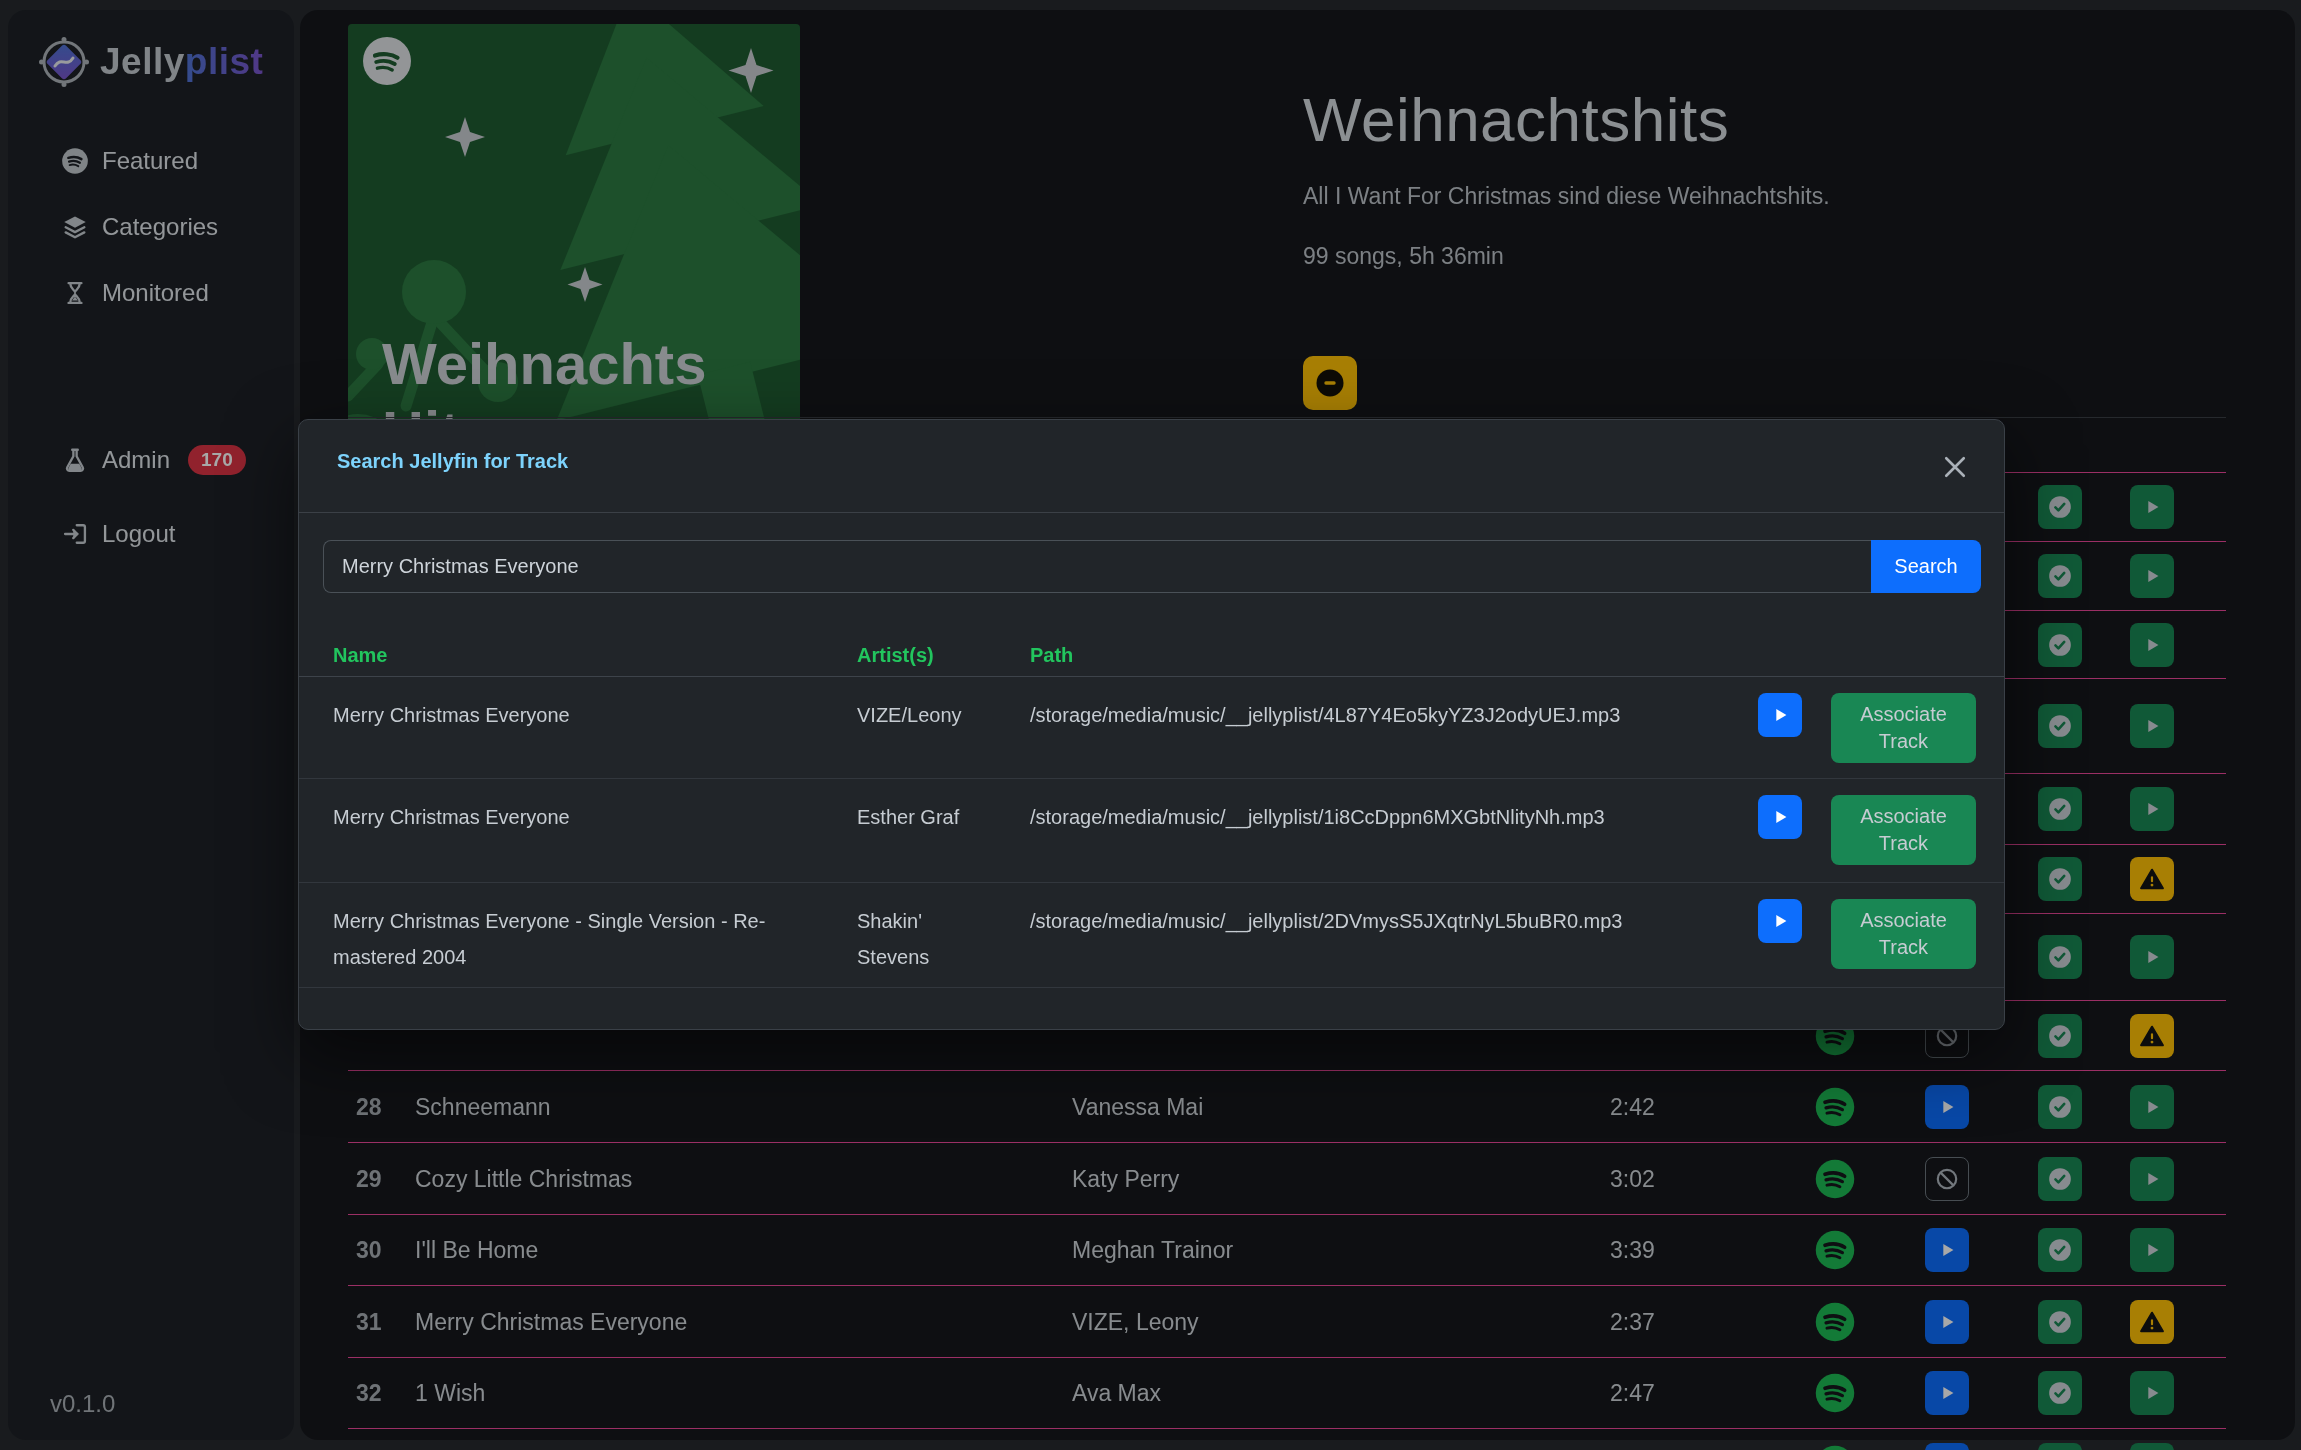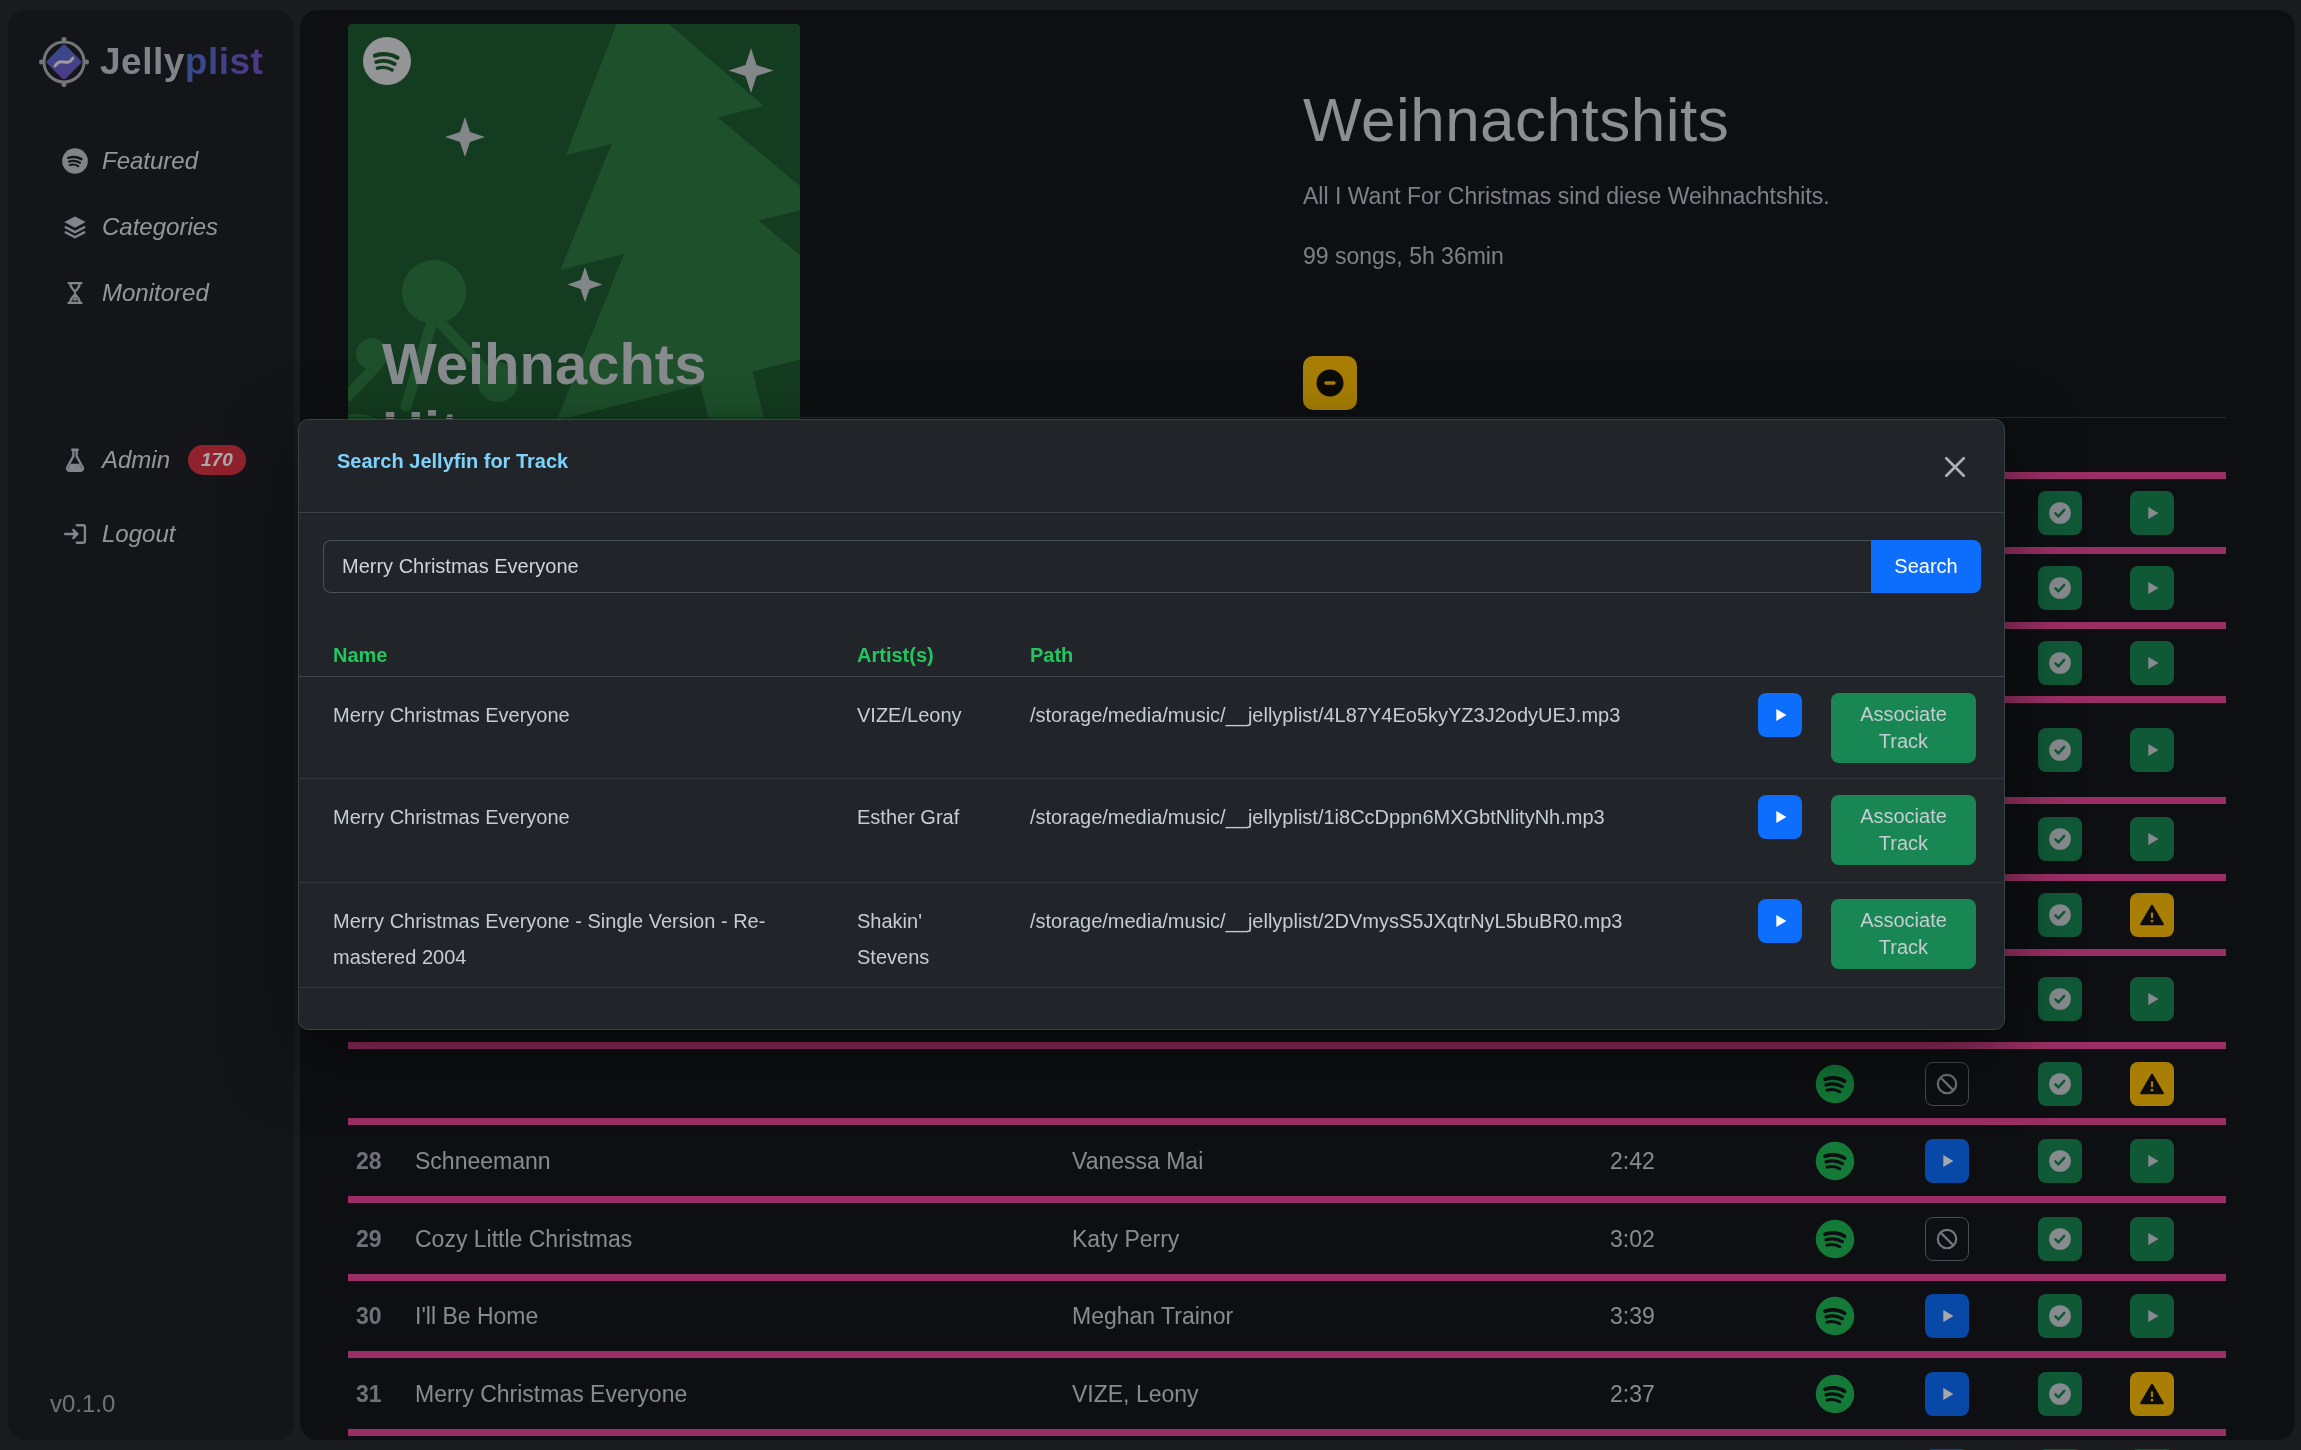--- a/index.html
+++ b/index.html
@@ -6,21 +6,21 @@
   body{width:2301px;height:1450px;position:relative;overflow:hidden;
        font-family:"Liberation Sans","DejaVu Sans",sans-serif;}
   .stage{position:absolute;inset:0;background:#26292e;}
 
   
   .sidebar{position:absolute;left:8px;top:10px;width:286px;height:1430px;background:#1d2126;border-radius:18px;}
   .logo{position:absolute;left:30px;top:26px;display:flex;align-items:center;gap:10px;}
   .logo-text{font-size:37px;font-weight:700;letter-spacing:.5px;}
   .logo-text .b1{color:#c3c9cf;}
   .logo-text .b2{background:linear-gradient(90deg,#4f74d6,#7b55cc);-webkit-background-clip:text;background-clip:text;color:transparent;}
-  .nav-item{position:absolute;left:0;width:100%;display:flex;align-items:center;padding-left:52px;gap:12px;box-sizing:border-box;color:#c6ccd2;cursor:pointer;font-style:italic;}
+  .nav-item{position:absolute;left:0;width:100%;display:flex;align-items:center;padding-left:52px;gap:12px;box-sizing:border-box;color:#c6ccd2;cursor:pointer;}
   .nav-item .lbl{font-size:24px;color:#dfe4e9;line-height:1.3;}
   .ni-featured{top:131px;height:40px}
   .ni-categories{top:197px;height:40px}
   .ni-monitored{top:263px;height:40px}
   .ni-jfp{top:330px;height:70px}
   .ni-jfp .lbl{width:112px;}
   .ni-admin{top:430px;height:40px}
   .ni-logout{top:504px;height:40px}
   .badge{background:#dc3545;color:#fff;font-size:19px;font-weight:700;border-radius:15px;padding:4px 13px;margin-left:6px;}
   .version{position:absolute;left:42px;top:1380px;font-size:24px;color:#aab0b6;}
@@ -30,21 +30,21 @@
   .main{position:absolute;left:300px;top:10px;width:1995px;height:1430px;background:#16181c;border-radius:18px;}
   .art{position:absolute;left:48px;top:14px;width:452px;height:452px;border-radius:4px;overflow:hidden;}
   .ph-title{position:absolute;left:1003px;top:74px;font-size:62px;font-weight:500;color:#d4d9de;letter-spacing:.5px;}
   .ph-desc{position:absolute;left:1003px;top:173px;font-size:23px;color:#bcc2c8;}
   .ph-summary{position:absolute;left:1003px;top:233px;font-size:23px;color:#bcc2c8;}
   .ph-meta{position:absolute;left:1003px;top:293px;font-size:23px;color:#bcc2c8;}
   .btn-minus{position:absolute;left:1003px;top:346px;width:54px;height:54px;border-radius:10px;background:#ffc107;display:flex;align-items:center;justify-content:center;cursor:pointer;}
 
   
   .track-table{position:absolute;left:48px;top:407px;width:1878px;border-top:1px solid #3a3f45;}
-  .srow{position:relative;border-bottom:7px solid #ec4899;}
+  .srow{position:relative;border-bottom:1px solid #ec4899;}
   .srow:nth-child(1){height:54px}
   .srow:nth-child(2),.srow:nth-child(3){height:68px}
   .srow:nth-child(4){height:67px}
   .srow:nth-child(5){height:94px}
   .srow:nth-child(6){height:70px}
   .srow:nth-child(7){height:68px}
   .srow:nth-child(8){height:86px}
   .srow:nth-child(9){height:69px}
   .srow:nth-child(10),.srow:nth-child(11),.srow:nth-child(13),.srow:nth-child(15){height:71px}
   .srow:nth-child(12),.srow:nth-child(14){height:70px}

